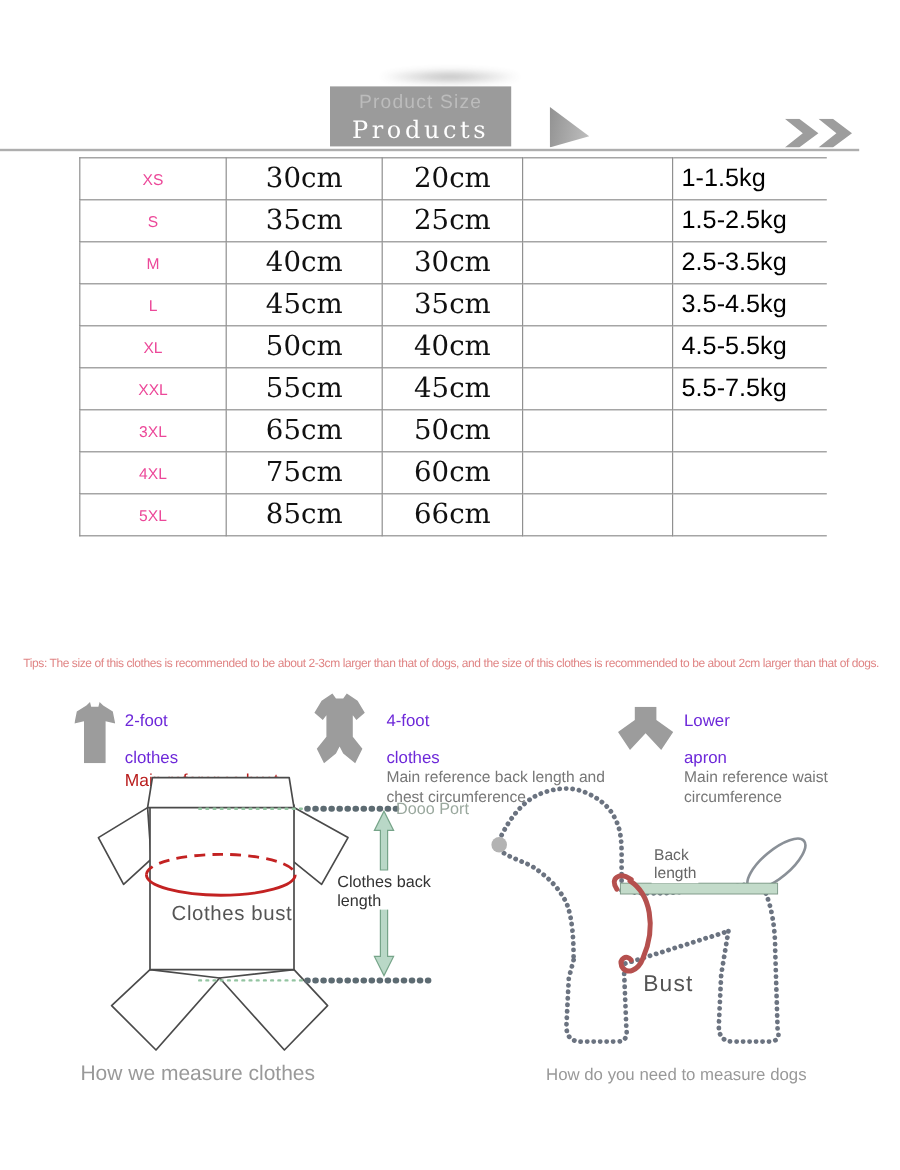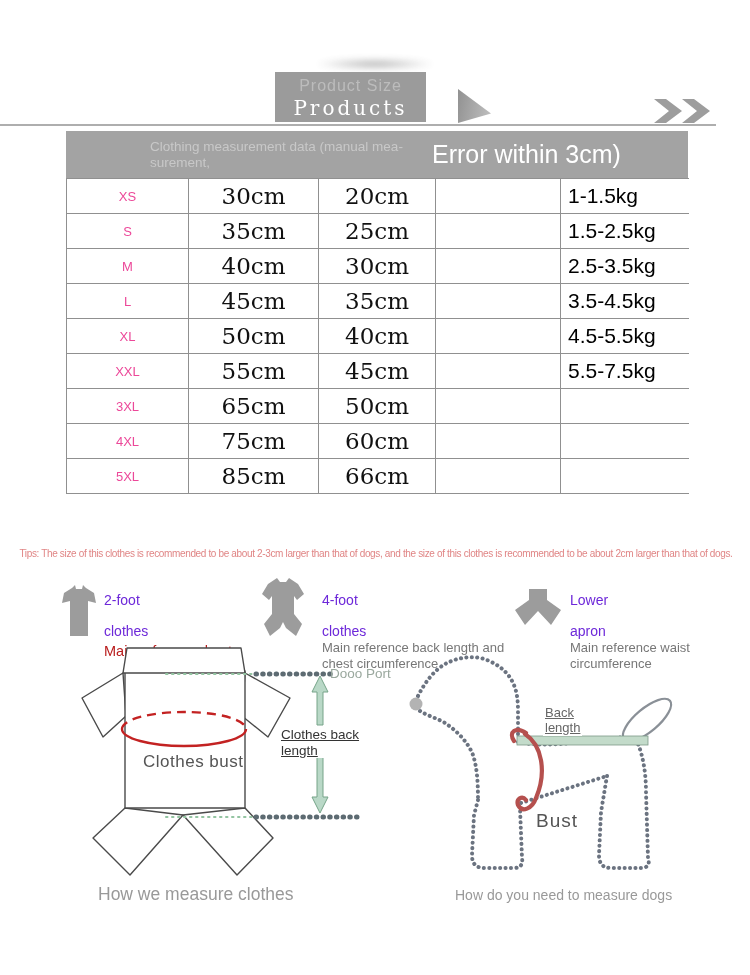--- a/index.html
+++ b/index.html
@@ -38,47 +38,40 @@
   .tips{left:4px;top:548px;width:744px;font-size:10px;letter-spacing:-0.35px;color:#e08585;white-space:nowrap;text-align:center;}
 
   
   .lg-title{font-size:14px;line-height:1.08;color:#6d28d9;margin-top:16px;}
   .lg-desc{color:#b91c1c;}
   .lg-desc.small{color:#777;font-size:13px;line-height:1.18;}
 
   
   .dlabel{color:#555;}
   .caption{color:#999;}
-  .whitebg{background:#fff;padding:0 2px;text-decoration:underline;}
+  .whitebg{background:#fff;padding:0 2px;}
 </style>
 </head>
 <body>
 
 <div id="page">
 
   <div class="abs smudge"></div>
   <div class="abs title-box">
     <span class="title-top">Product Size</span>
     <span class="title-main">Products Size</span>
   </div>
   <div class="abs title-shadow"></div>
   <svg class="abs" style="left:654px;top:99px" width="62" height="24" viewBox="0 0 62 24">
     <polygon points="0,0 12,0 28,12 12,24 0,24 15,12" fill="#9d9d9d"></polygon>
     <polygon points="28,0 40,0 56,12 40,24 28,24 43,12" fill="#9d9d9d"></polygon>
   </svg>
   <div class="abs divider"></div>
 
   <div class="abs tablewrap">
-    <div class="banner">
-      <div class="banner-left">
-        <div>Clothing measurement data (manual mea-</div>
-        <div>surement,</div>
-      </div>
-      <div class="banner-right">Error within 3cm)</div>
-    </div>
     <table class="size">
       <colgroup>
           <col style="width:122px">
           <col style="width:130px">
           <col style="width:117px">
           <col style="width:125px">
           <col style="width:128px">
         </colgroup>
       <tbody>
       <tr class="drow">
@@ -194,21 +187,21 @@
     <path d="M 196 172 H 302" stroke="#5d6b72" stroke-width="5" stroke-dasharray="0.5 6.2" stroke-linecap="round" fill="none"></path>
     <path d="M 260 31 L 268 47 L 263 47 L 263 80 L 257 80 L 257 47 L 252 47 Z" fill="#b9d8c7" stroke="#76a489"></path>
     <path d="M 257 111 L 263 111 L 263 152 L 268 152 L 260 168 L 252 152 L 257 152 Z" fill="#b9d8c7" stroke="#76a489"></path>
   </svg>
   <div class="abs dlabel" style="left:143px;top:752px;font-size:17px;letter-spacing:.5px">Clothes bust</div>
   <div class="abs whitebg" style="left:279px;top:727px;font-size:13.5px;color:#333;line-height:1.15">
     <div>Clothes back</div>
     <div>length</div>
   </div>
   <div class="abs" style="left:330px;top:666px;font-size:13.5px;color:#9aa89e">Dooo Port</div>
-  <div class="abs caption" style="left:98px;top:884px;font-size:17.5px">How we measure clothes</div>
+  <div class="abs caption" style="left:67px;top:884px;font-size:17.5px">How we measure clothes</div>
 
   <svg class="abs" style="left:395px;top:640px" width="300" height="245" viewBox="0 0 300 245">
     <ellipse cx="252" cy="80" rx="30" ry="11.5" transform="rotate(-40 252 80)" fill="#ffffff" stroke="#8a9097" stroke-width="2.2"></ellipse>
     <g fill="none" stroke="#6b7380" stroke-width="4" stroke-dasharray="0.1 5.3" stroke-linecap="round">
       <path d="M 23 56 C 30 42 40 29 52 23 C 64 17 80 15 92 20 C 104 25 113 32 118 43 C 122 51 123 60 123 72 L 123 97"></path>
       <path d="M 25 71 C 33 76 44 79 50 83 C 62 91 73 102 78 115 C 82 127 83 142 83 160"></path>
       <path d="M 83 160 L 79 175 L 77 215 C 77 224 81 228 90 228 L 119 228 C 126 228 128 224 127 218 L 125 168"></path>
       <path d="M 126 163 L 212 136"></path>
       <path d="M 212 136 L 206 172 L 204 215 C 204 224 208 228 216 228 L 246 228 C 253 228 255 224 253 218 L 251 152 C 251 133 248 116 243 104"></path>
       <path d="M 123 102 C 145 107 175 104 228 97"></path>

